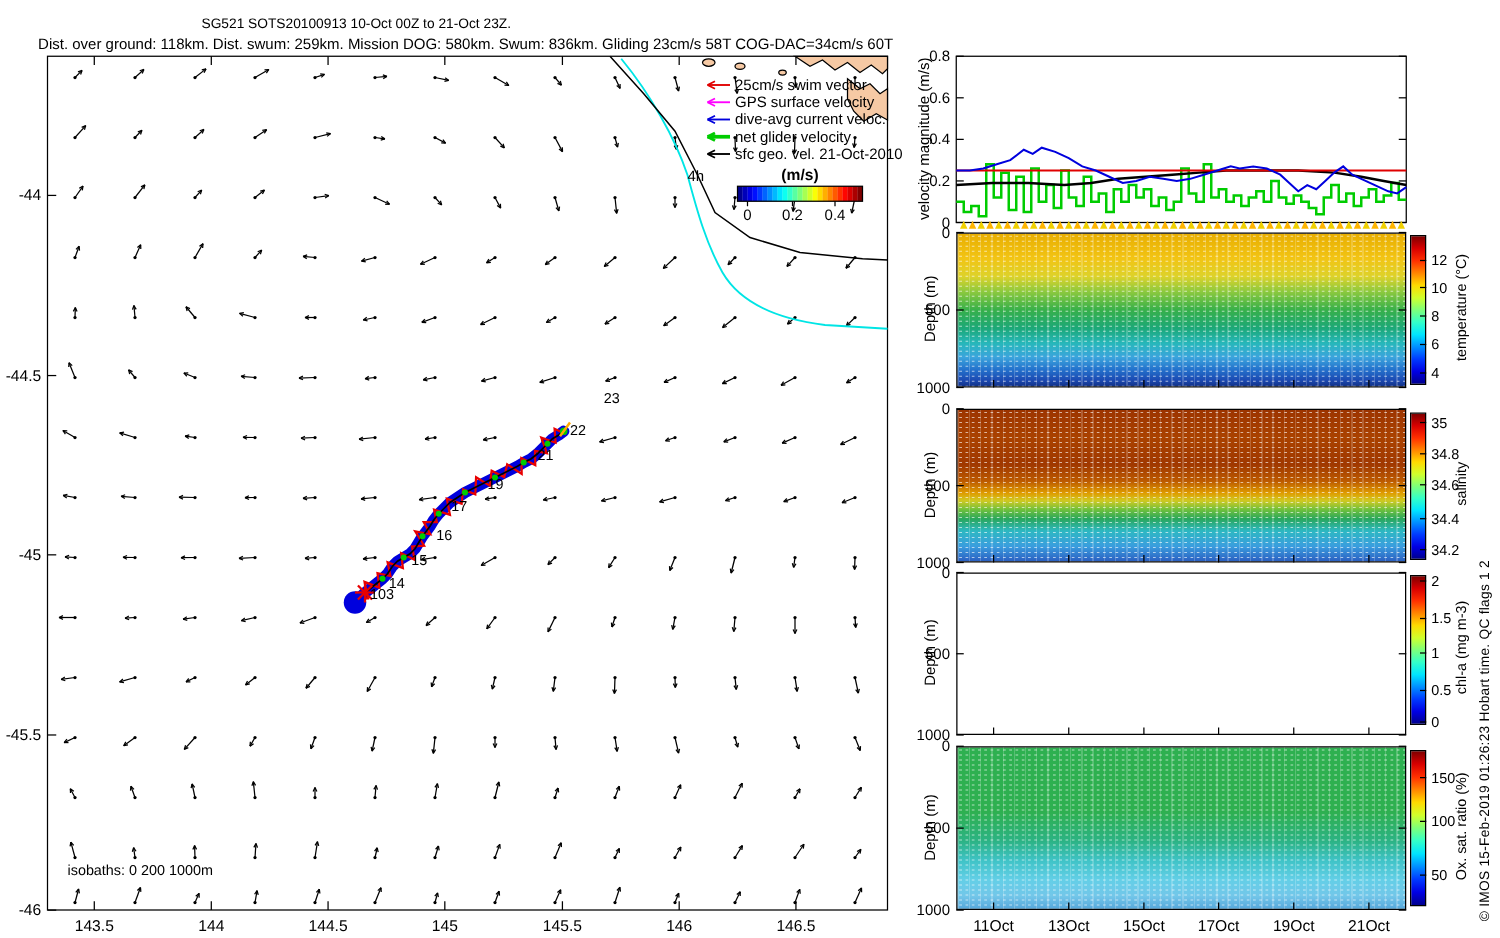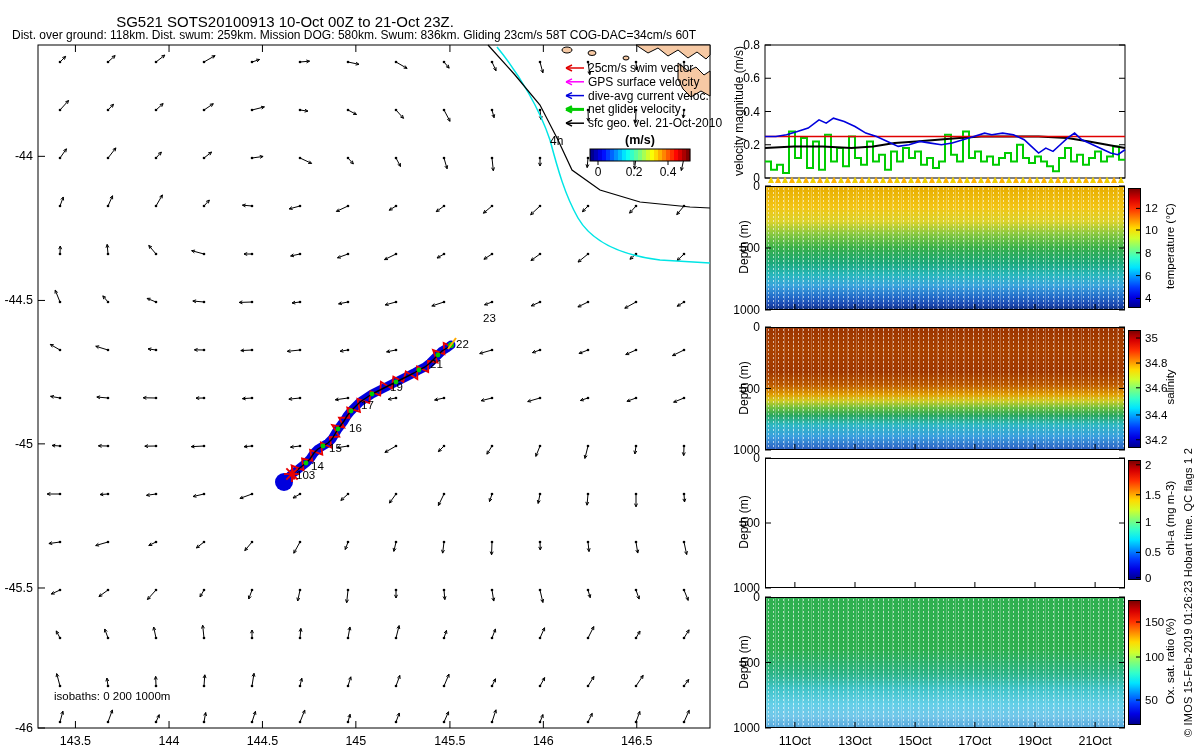--- a/index.html
+++ b/index.html
@@ -1,19 +1,19 @@
 <!DOCTYPE html>
 <html><head>
 <meta charset="utf-8">
 <style>
   html,body{margin:0;padding:0;background:#fff}
   .fig{position:relative;width:1200px;height:750px;background:#fff;overflow:hidden;
        font-family:"Liberation Sans","DejaVu Sans",sans-serif;color:#000}
-  .t1{position:absolute;top:13px;left:0;width:570px;text-align:center;font-size:15px;white-space:nowrap}
-  .t2{position:absolute;top:28px;left:12px;width:745px;text-align:left;font-size:12px;white-space:nowrap}
+  .t1{position:absolute;top:13px;left:0;width:570px;text-align:center;font-size:11px;white-space:nowrap}
+  .t2{position:absolute;top:28px;left:0;width:745px;text-align:center;font-size:12px;white-space:nowrap}
   .hpanel{position:absolute;border:1px solid #000;box-sizing:border-box}
   .speckle{position:absolute;inset:0;
     background-image:radial-gradient(rgba(255,255,255,0.62) 26%,rgba(255,255,255,0) 28%),
       repeating-linear-gradient(90deg,rgba(255,255,255,0.20) 0 1px,rgba(255,255,255,0) 1px 9px);
     background-size:5px 4px,auto}
   .rlab{position:absolute;font-size:12px;text-align:center;transform:rotate(-90deg);white-space:nowrap}
   .wm{position:absolute;left:1182px;top:737px;transform:rotate(-90deg);transform-origin:0 0;
       font-size:11px;white-space:nowrap;letter-spacing:0.2px}
   svg{position:absolute;left:0;top:0;pointer-events:none}
   text{font-family:"Liberation Sans","DejaVu Sans",sans-serif}

